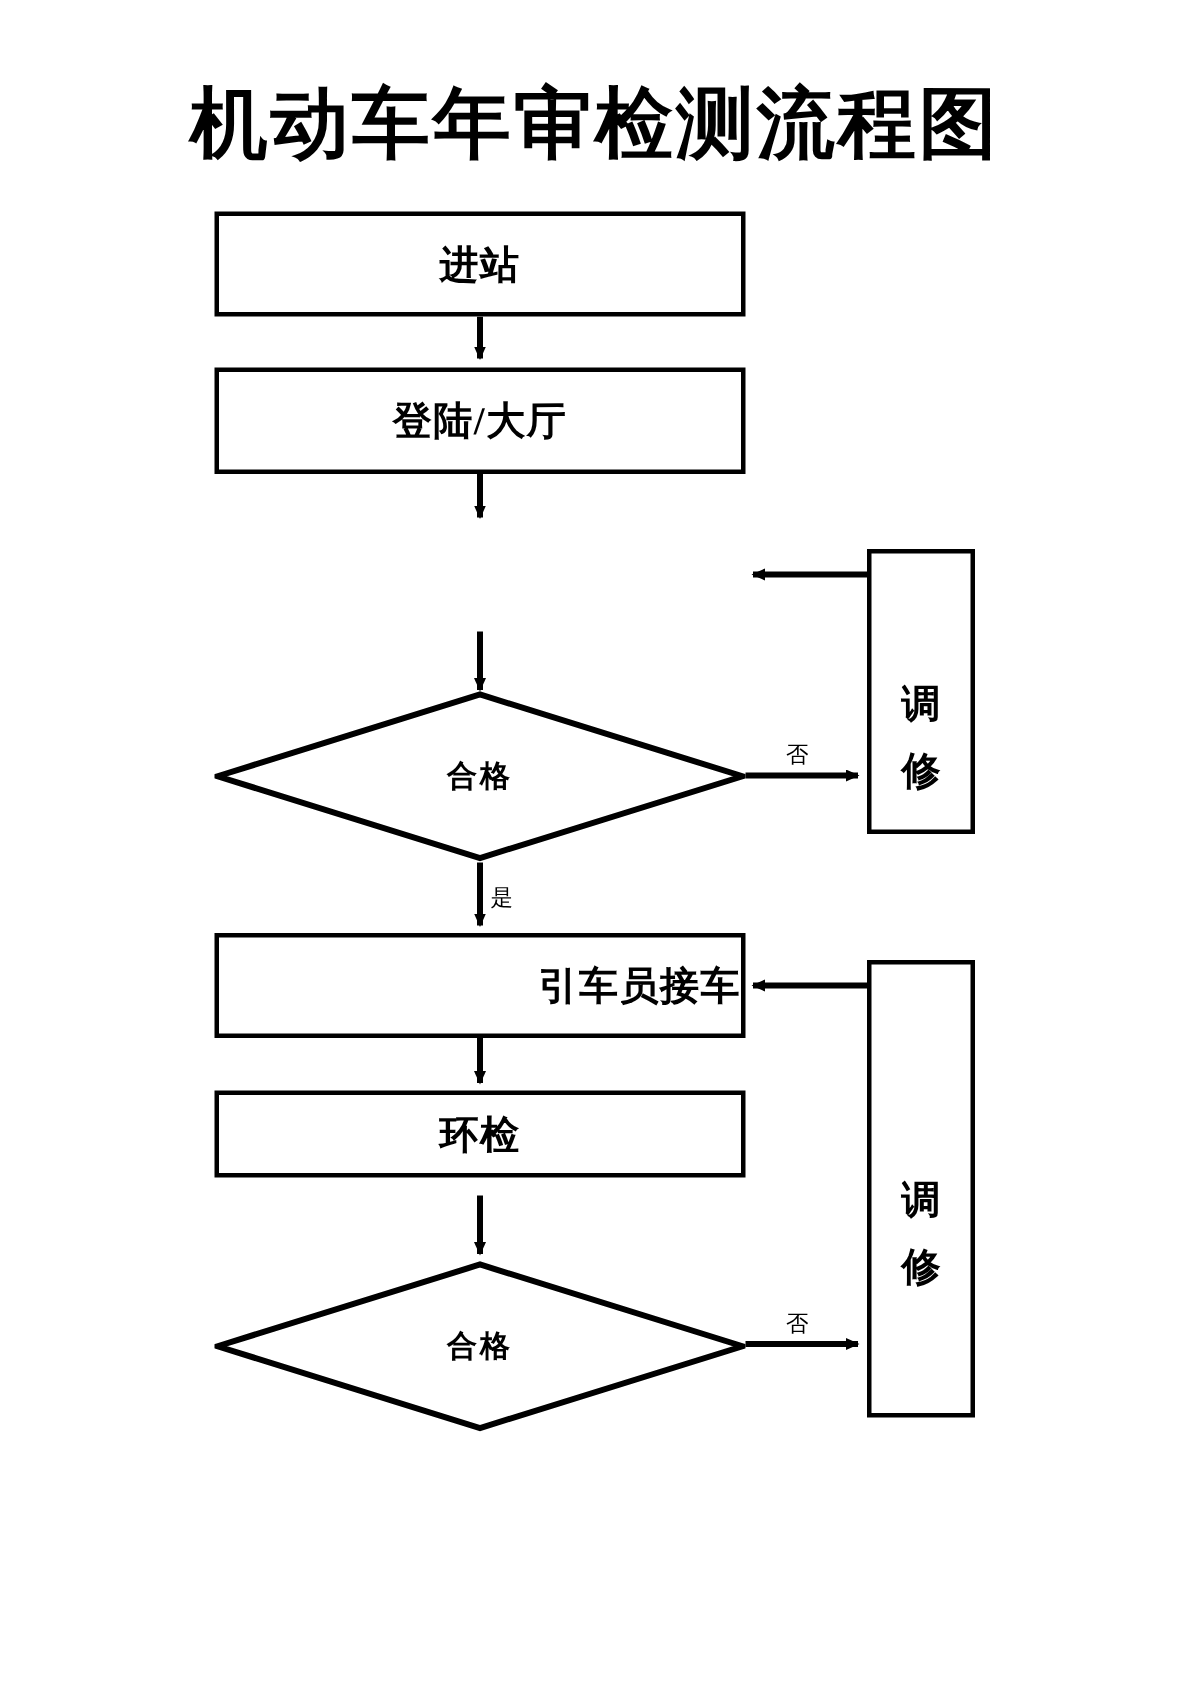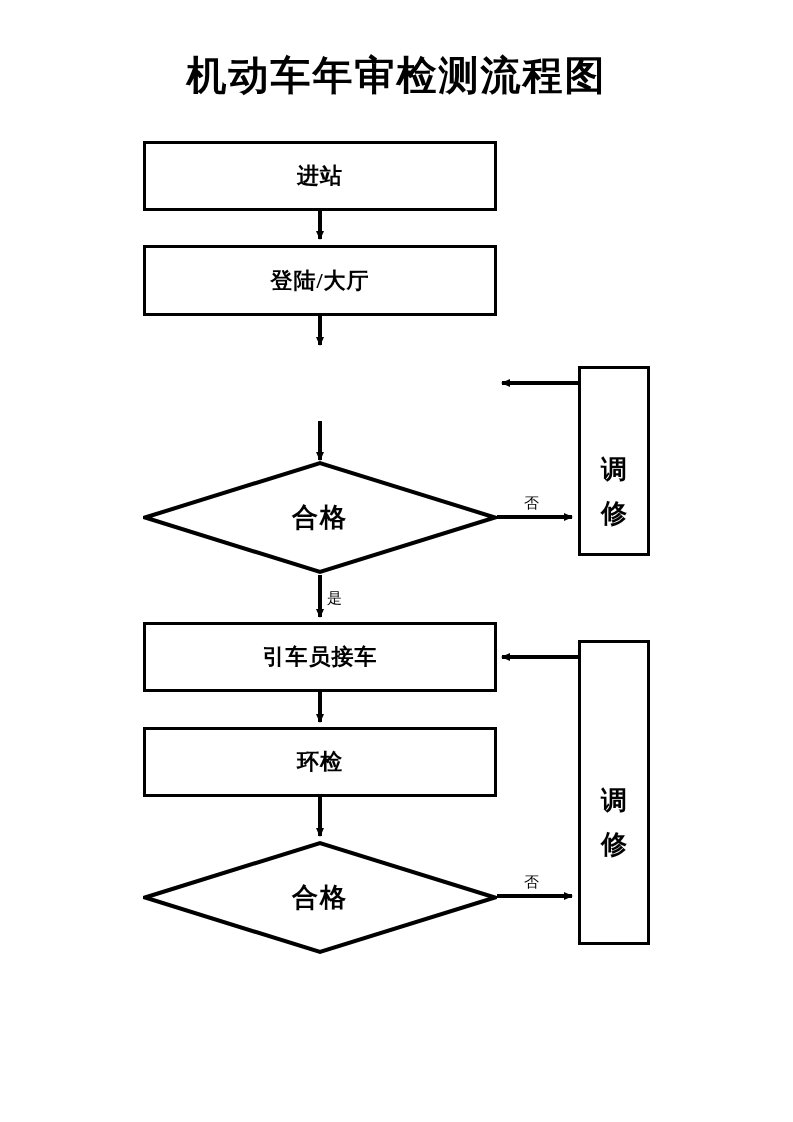--- a/index.html
+++ b/index.html
@@ -20,37 +20,37 @@
     top: 0;
     width: 793px;
     height: 1122px;
   }
   .title {
     position: absolute;
     left: 0;
     top: 48px;
     width: 793px;
     text-align: center;
-    font-size: 40px;
+    font-size: 52px;
     font-weight: bold;
     letter-spacing: 2px;
     color: #000000;
     font-family: "Liberation Serif", "DejaVu Serif", serif;
   }
   .node {
     position: absolute;
     box-sizing: border-box;
     border: 3px solid #000000;
     background: #ffffff;
     display: flex;
     align-items: center;
     justify-content: center;
     color: #000000;
     font-weight: bold;
-    font-size: 22px;
+    font-size: 26px;
     letter-spacing: 1px;
   }
   .node-vertical {
     writing-mode: vertical-rl;
     text-orientation: upright;
     letter-spacing: 8px;
     font-size: 26px;
   }
   .diamond-wrap {
     position: absolute;
@@ -60,21 +60,21 @@
   }
   .diamond-label {
     position: absolute;
     left: 0;
     top: 0;
     width: 100%;
     height: 100%;
     display: flex;
     align-items: center;
     justify-content: center;
-    font-size: 26px;
+    font-size: 20px;
     font-weight: bold;
     color: #000000;
     letter-spacing: 2px;
   }
   .edge-label {
     position: absolute;
     font-size: 15px;
     color: #000000;
     font-weight: normal;
   }
@@ -141,25 +141,25 @@
   </div>
 
 
   <div class="diamond-wrap" style="left:143px; top:460px; width:354px; height:115px;">
     <svg width="354" height="115" viewBox="0 0 354 115" xmlns="http://www.w3.org/2000/svg">
       <polygon points="2,57.5 177,3 352,57.5 177,112" fill="#ffffff" stroke="#000000" stroke-width="4"></polygon>
     </svg>
     <div class="diamond-label">合格</div>
   </div>
 
-  <div class="node" style="left:143px; top:622px; width:354px; height:70px;">
+  <div class="node" style="left:143px; top:622px; width:354px; height:70px;justify-content:flex-end;">
     <span>引车员接车</span>
   </div>
 
-  <div class="node" style="left:143px; top:727px; width:354px; height:70px;">
+  <div class="node" style="left:143px; top:727px; width:354px; height:58px;">
     <span>环检</span>
   </div>
 
   <div class="diamond-wrap" style="left:143px; top:840px; width:354px; height:115px;">
     <svg width="354" height="115" viewBox="0 0 354 115" xmlns="http://www.w3.org/2000/svg">
       <polygon points="2,57.5 177,3 352,57.5 177,112" fill="#ffffff" stroke="#000000" stroke-width="4"></polygon>
     </svg>
     <div class="diamond-label">合格</div>
   </div>
 

